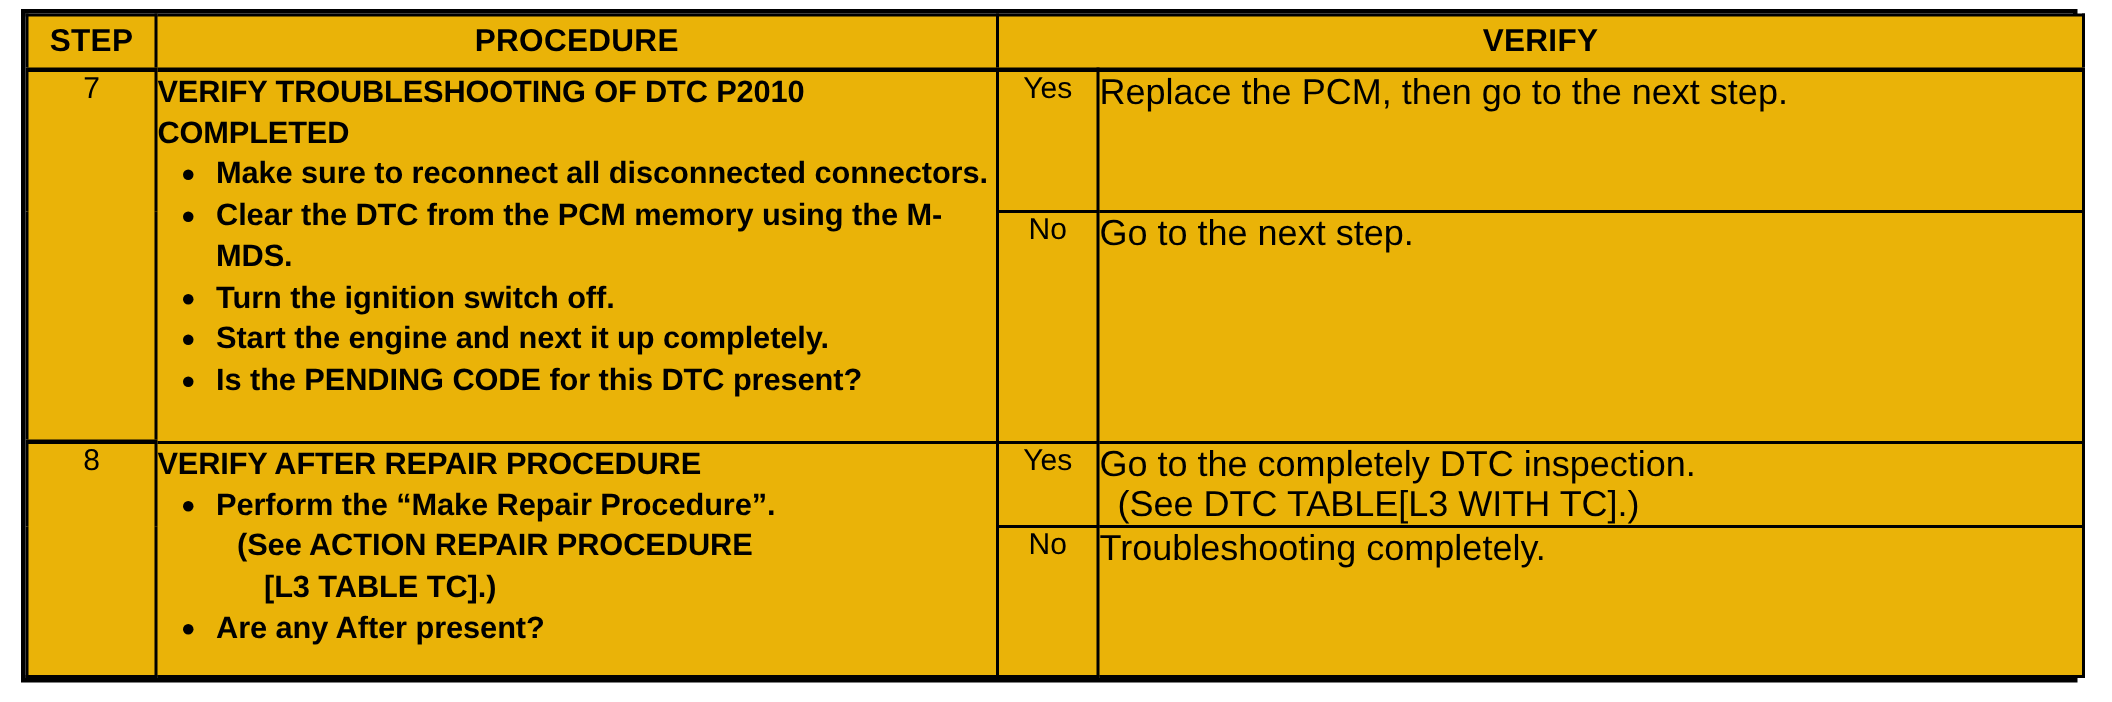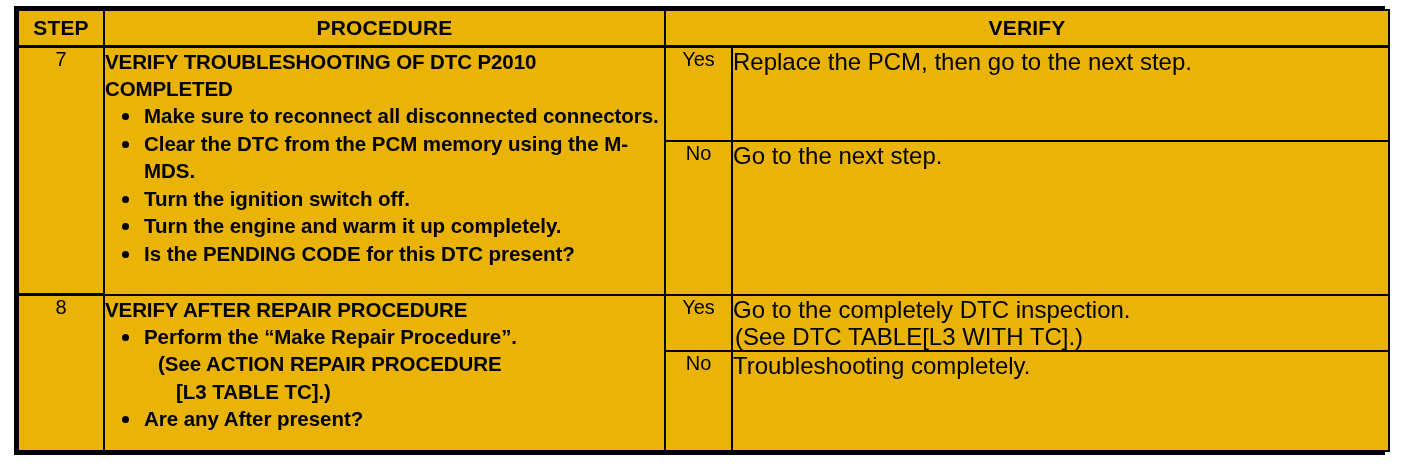--- a/index.html
+++ b/index.html
@@ -143,21 +143,21 @@
   .sub-line {
     display: block;
     padding-left: 14px;
   }
   .sub-line2 {
     display: block;
     padding-left: 32px;
   }
 
   .act-line      { display: block; }
-  .act-line.ind  { padding-left: 2px; }
+  .act-line.ind  { padding-left: 12px; }
 </style>
 </head>
 <body>
 
 <div class="speckle"></div>
 
 <div class="sheet">
   <table class="dtc">
     <colgroup>
       <col class="c-step">
@@ -187,21 +187,21 @@
           <li>
             <span class="dot"></span>
             <span>Clear the DTC from the PCM memory using the M-MDS.</span>
           </li>
           <li>
             <span class="dot"></span>
             <span>Turn the ignition switch off.</span>
           </li>
           <li>
             <span class="dot"></span>
-            <span>Turn the engine and warm it up completely.</span>
+            <span>Start the engine and next it up completely.</span>
           </li>
           <li>
             <span class="dot"></span>
             <span>Is the PENDING CODE for this DTC present?</span>
           </li>
         </ul>
       </td>
 
       <td class="yn-cell yn-top" style="height:92px">Yes</td>
       <td class="act-cell act-top">

